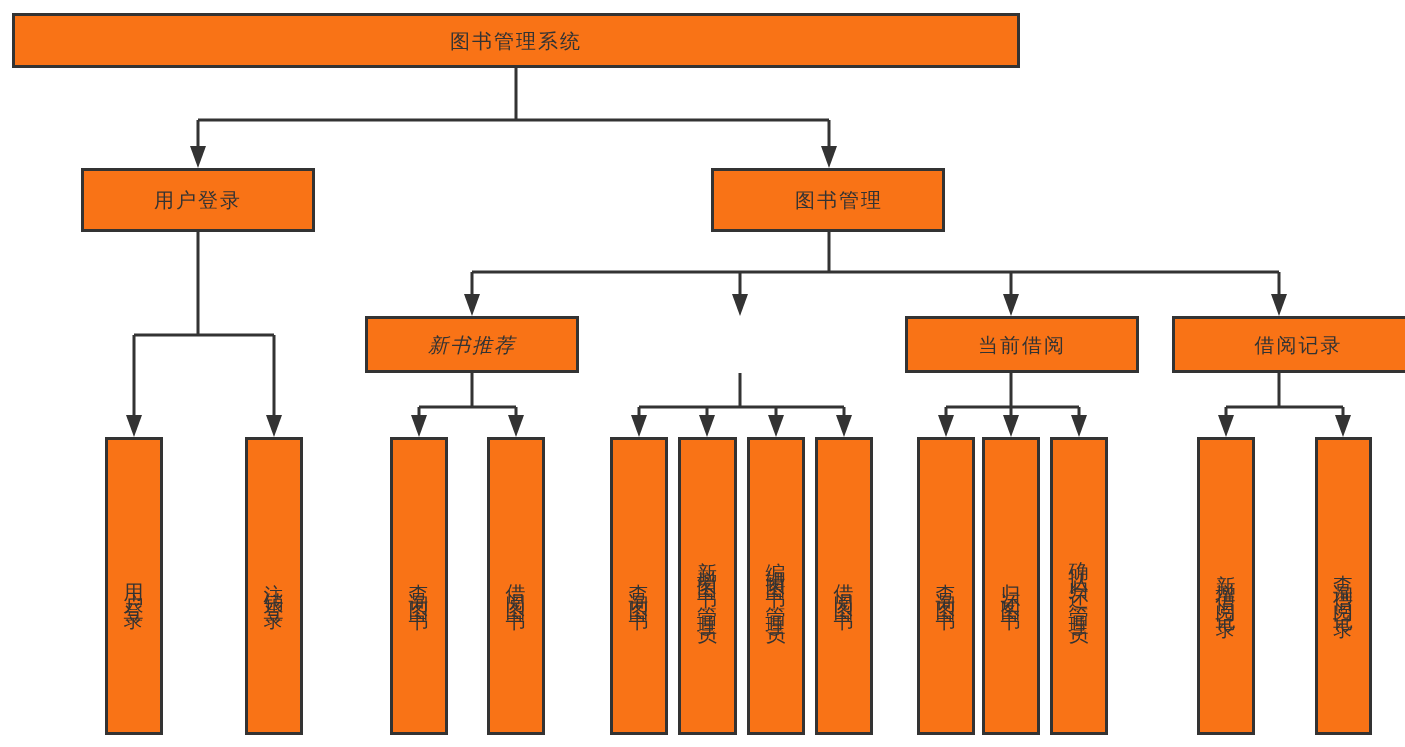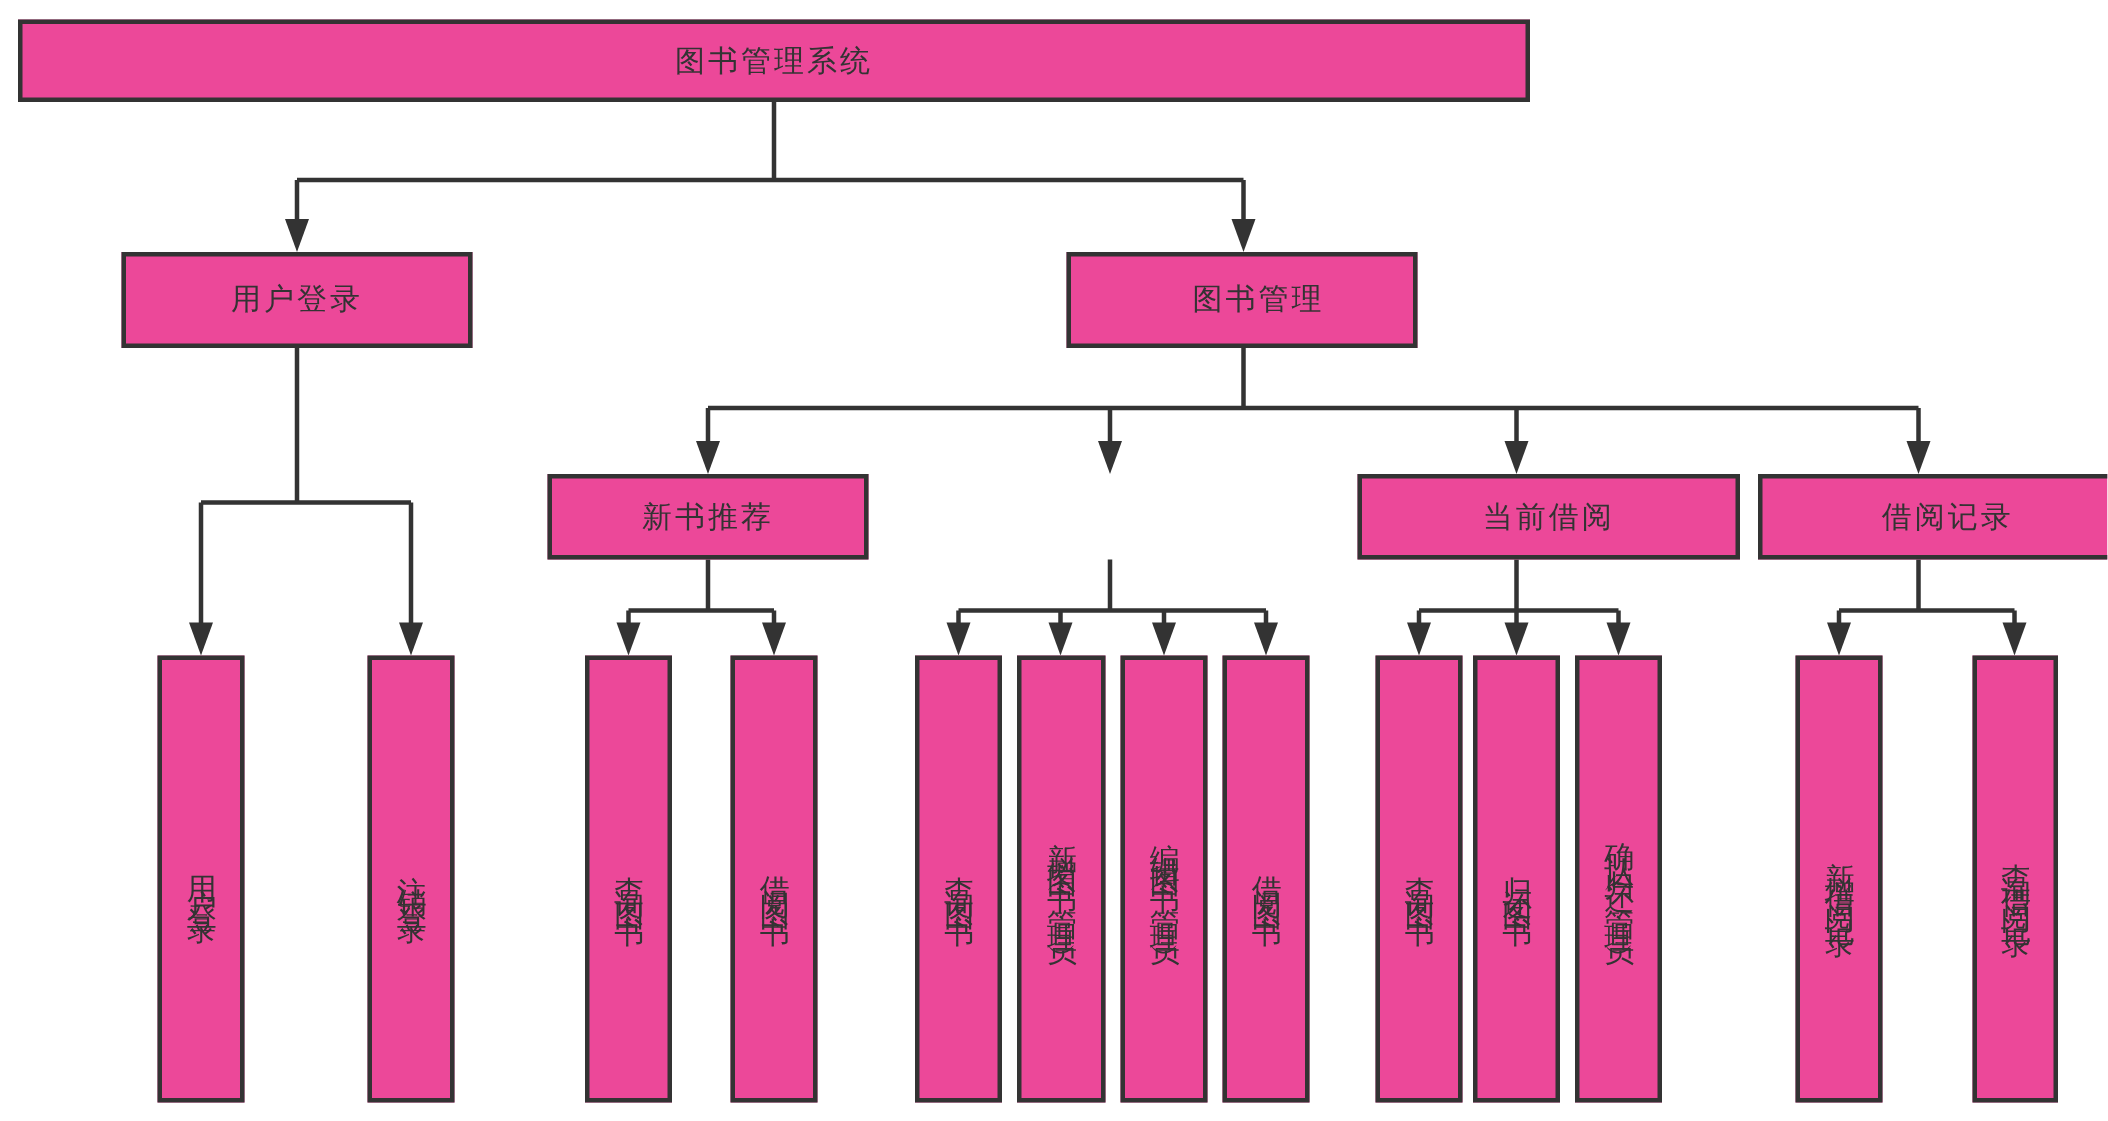--- a/index.html
+++ b/index.html
@@ -18,21 +18,21 @@
   #connectors {
     position: absolute;
     left: 0; top: 0;
     width: 1405px; height: 747px;
     z-index: 1;
     pointer-events: none;
   }
   .node {
     position: absolute;
     box-sizing: border-box;
-    background: #ec4899;
+    background: #f97316;
     border: 3px solid #333333;
     color: #333333;
     display: flex;
     align-items: center;
     justify-content: center;
     z-index: 2;
     font-size: 20px;
     letter-spacing: 2px;
     line-height: 1;
     text-align: center;
@@ -40,23 +40,23 @@
   .leaf {
     writing-mode: vertical-rl;
     text-orientation: mixed;
     letter-spacing: 9px;
     font-size: 20px;
   }
   
   .n-root { left: 12px;   top: 13px;  width: 1008px; height: 55px; }
   .n-l2a  { left: 81px;   top: 168px; width: 234px;  height: 64px; }
   .n-l2b  { left: 711px;  top: 168px; width: 234px;  height: 64px; padding-left: 22px; }
-  .n-l3a  { left: 365px;  top: 316px; width: 214px;  height: 57px; }
+  .n-l3a  { left: 365px;  top: 316px; width: 214px;  height: 57px; font-style: italic; }
   .n-l3b  { left: 632px;  top: 316px; width: 215px;  height: 57px; }
-  .n-l3c  { left: 905px;  top: 316px; width: 255px;  height: 57px; }
+  .n-l3c  { left: 905px;  top: 316px; width: 234px;  height: 57px; }
   .n-l3d  { left: 1172px; top: 316px; width: 253px;  height: 57px; }
   .n-a1 { left: 105px;  top: 437px; width: 58px; height: 298px; }
   .n-a2 { left: 245px;  top: 437px; width: 58px; height: 298px; }
   .n-b1 { left: 390px;  top: 437px; width: 58px; height: 298px; }
   .n-b2 { left: 487px;  top: 437px; width: 58px; height: 298px; }
   .n-c1 { left: 610px;  top: 437px; width: 58px; height: 298px; }
   .n-c2 { left: 678px;  top: 437px; width: 59px; height: 298px; }
   .n-c3 { left: 747px;  top: 437px; width: 58px; height: 298px; }
   .n-c4 { left: 815px;  top: 437px; width: 58px; height: 298px; }
   .n-d1 { left: 917px;  top: 437px; width: 58px; height: 298px; }

